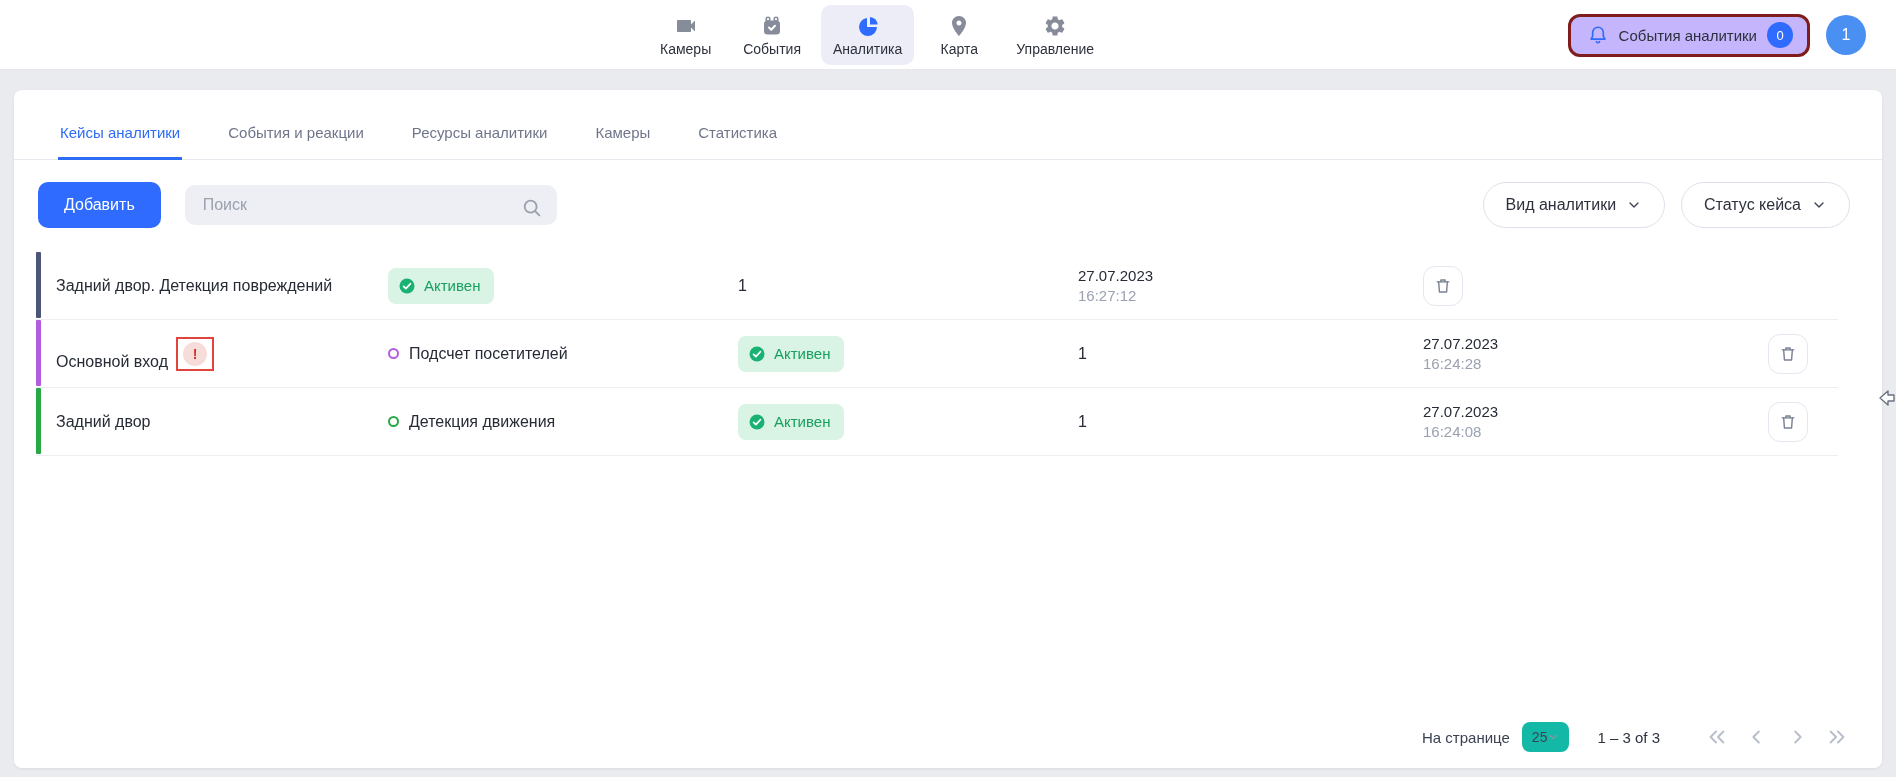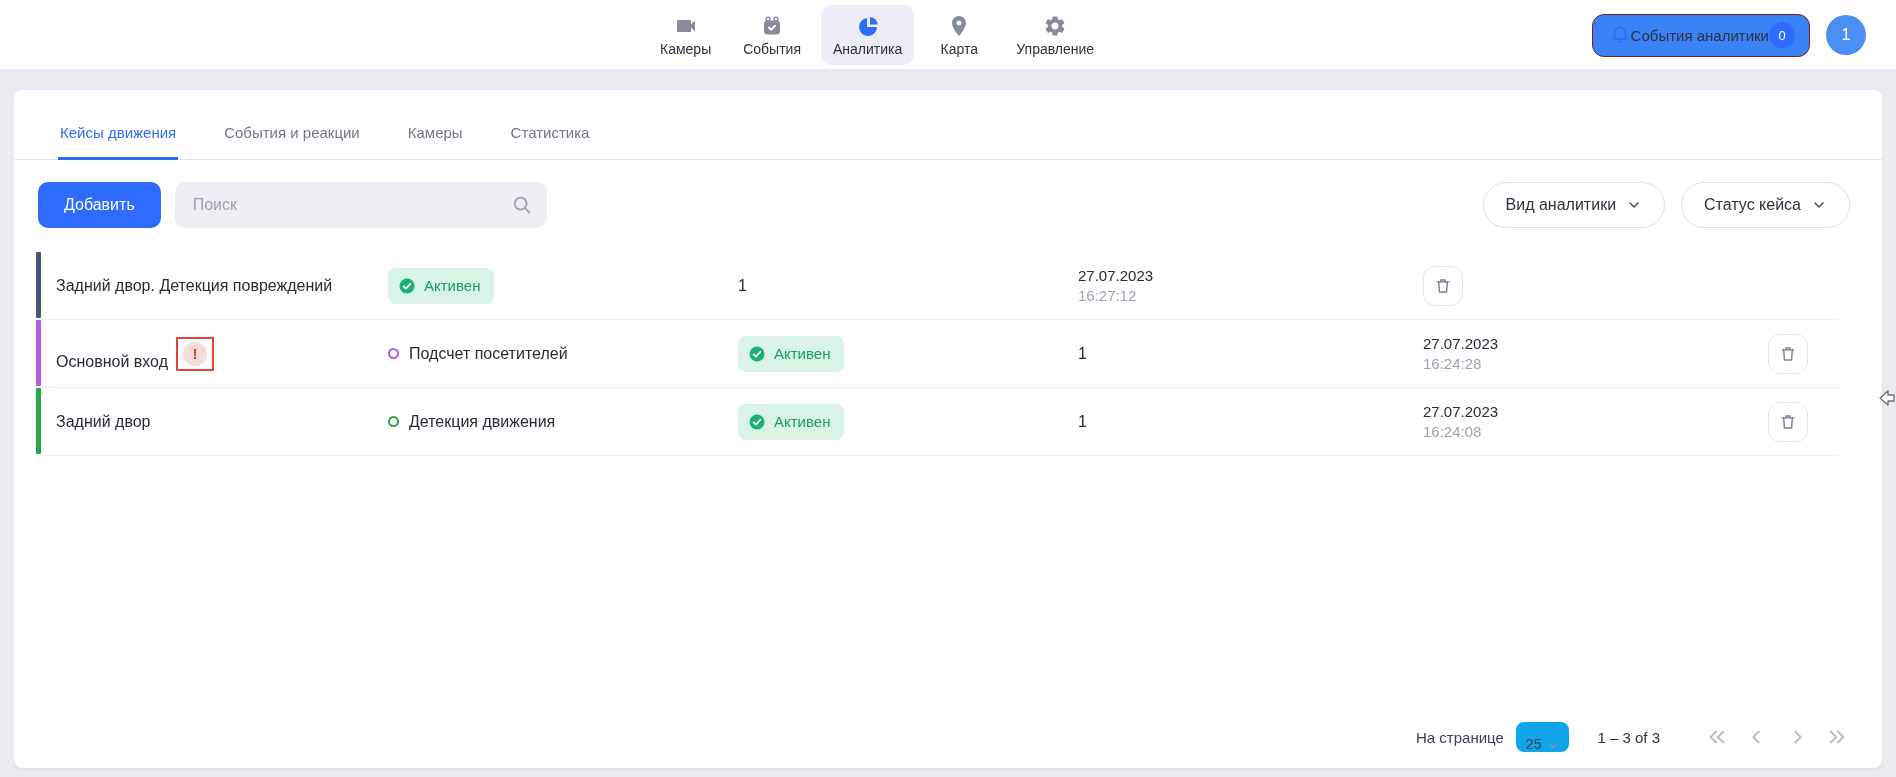--- a/index.html
+++ b/index.html
@@ -21,22 +21,22 @@
     gap:3px; padding:6px 12px; border-radius:10px; cursor:pointer; min-width:74px; height:60px;
   }
   .nav-item.active { background:#ecedf6; }
   .nav-item .nav-label { font-size:14px; color:#2c313d; white-space:nowrap; }
   .nav-item svg { width:24px; height:24px; }
   .icon-gray { fill:#868c99; }
   .icon-blue { fill:#2f6bfe; }
 
   .topbar-right { position:absolute; right:30px; top:0; height:70px; display:flex; align-items:center; gap:16px; }
   .notif-btn {
-    display:flex; align-items:center; height:43px; padding:0 14px 0 16px;
-    border:1px solid #7f1d1d; border-radius:12px; background:#3b82f6; cursor:pointer;
+    display:flex; align-items:center; gap:10px; height:43px; padding:0 14px 0 16px;
+    border:3px solid #7f1d1d; border-radius:12px; background:#c4b5fd; cursor:pointer;
   }
   .notif-btn .notif-label { font-size:15px; color:#2c313d; }
   .notif-count {
     min-width:26px; height:26px; border-radius:13px; background:#2f6bfe; color:#fff;
     font-size:13px; display:flex; align-items:center; justify-content:center; padding:0 8px;
   }
   .avatar {
     width:40px; height:40px; border-radius:50%; background:#4a90f2; color:#fff;
     display:flex; align-items:center; justify-content:center; font-size:16px; cursor:pointer;
   }
@@ -53,21 +53,21 @@
   .tab { font-size:15px; color:#70768a; padding:10px 2px 16px; cursor:pointer; border-bottom:3px solid transparent; margin-bottom:-1px; white-space:nowrap; }
   .tab.active { color:#2e6bf6; border-bottom-color:#2e6bf6; }
 
   
   .toolbar { display:flex; align-items:center; padding:22px 32px 18px 24px; }
   .btn-add {
     background:#2f6bfe; color:#fff; border:none; border-radius:10px;
     height:46px; padding:0 26px; font-size:16px; cursor:pointer; font-family:inherit;
   }
   .search-box {
-    position:relative; margin-left:14px; width:372px; height:46px;
+    position:relative; margin-left:24px; width:372px; height:40px;
     background:#edeff4; border-radius:10px; display:flex; align-items:center;
   }
   .search-box input {
     border:none; outline:none; background:transparent; width:100%; height:100%;
     padding:0 46px 0 18px; font-size:16px; color:#2c313d; font-family:inherit;
   }
   .search-box input::placeholder { color:#9aa0ad; }
   .search-icon { position:absolute; right:14px; top:12px; width:22px; height:22px; }
   .toolbar-spacer { flex:1; }
   .filter-pill {
@@ -112,21 +112,21 @@
     font-size:14px; font-weight:bold; display:flex; align-items:center; justify-content:center;
   }
 
   
   .card-footer {
     margin-top:auto; display:flex; align-items:center; justify-content:flex-end;
     gap:28px; padding:0 30px 0 0; height:62px; font-size:15px; color:#3c4254;
   }
   .perpage { display:flex; align-items:center; gap:12px; }
   .perpage-select {
-    display:flex; align-items:flex-end; gap:6px; background:#0ea5e9; border-radius:8px;
+    display:flex; align-items:center; background:#14b8a6; border-radius:8px;
     height:30px; padding:0 10px; cursor:pointer; color:#3c4254; font-size:14px;
   }
   .range-text { color:#2c313d; }
   .pager { display:flex; align-items:center; gap:10px; margin-left:14px; }
   .pager-btn { width:30px; height:30px; display:flex; align-items:center; justify-content:center; cursor:pointer; }
   .pager-btn svg { stroke:#b7bdca; }
 
   .mouse-cursor { position:absolute; left:1878px; top:388px; width:18px; height:20px; }
 </style>
 </head>
@@ -181,22 +181,23 @@
       <span class="notif-label">События аналитики</span>
       <span class="notif-count">0</span>
     </button>
     <div class="avatar">1</div>
   </div>
 </header>
 
 <main class="card">
 
   <div class="tabs">
-    <div class="tab active">Кейсы движения</div>
+    <div class="tab active">Кейсы аналитики</div>
     <div class="tab">События и реакции</div>
+    <div class="tab">Ресурсы аналитики</div>
     <div class="tab">Камеры</div>
     <div class="tab">Статистика</div>
   </div>
 
   <div class="toolbar">
     <button class="btn-add">Добавить</button>
     <div class="search-box">
       <input type="text" placeholder="Поиск" style="">
       <svg class="search-icon" viewBox="0 0 24 24">
         <circle cx="10.5" cy="10.5" r="6.5" fill="none" stroke="#9aa0ad" stroke-width="2"></circle>

